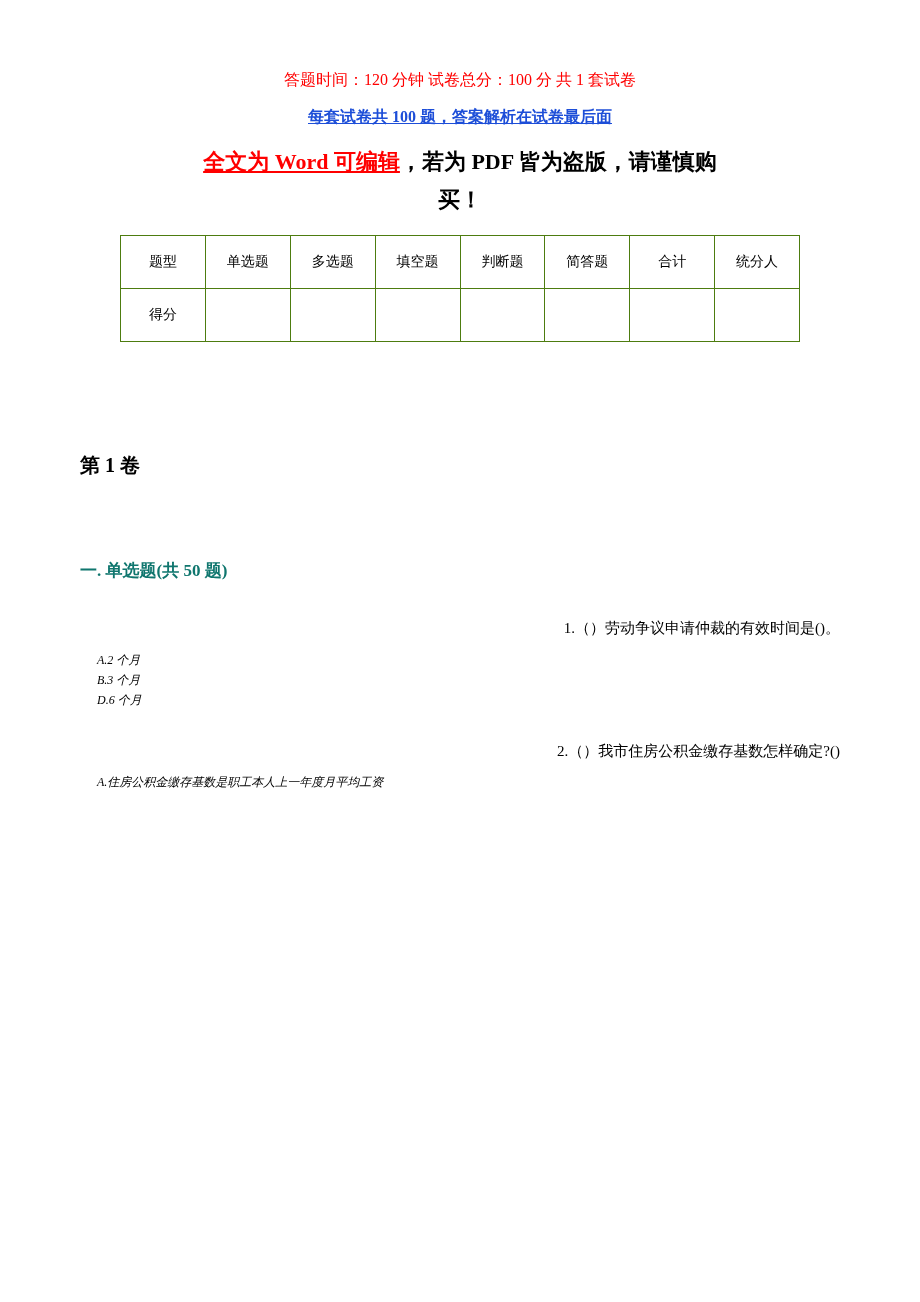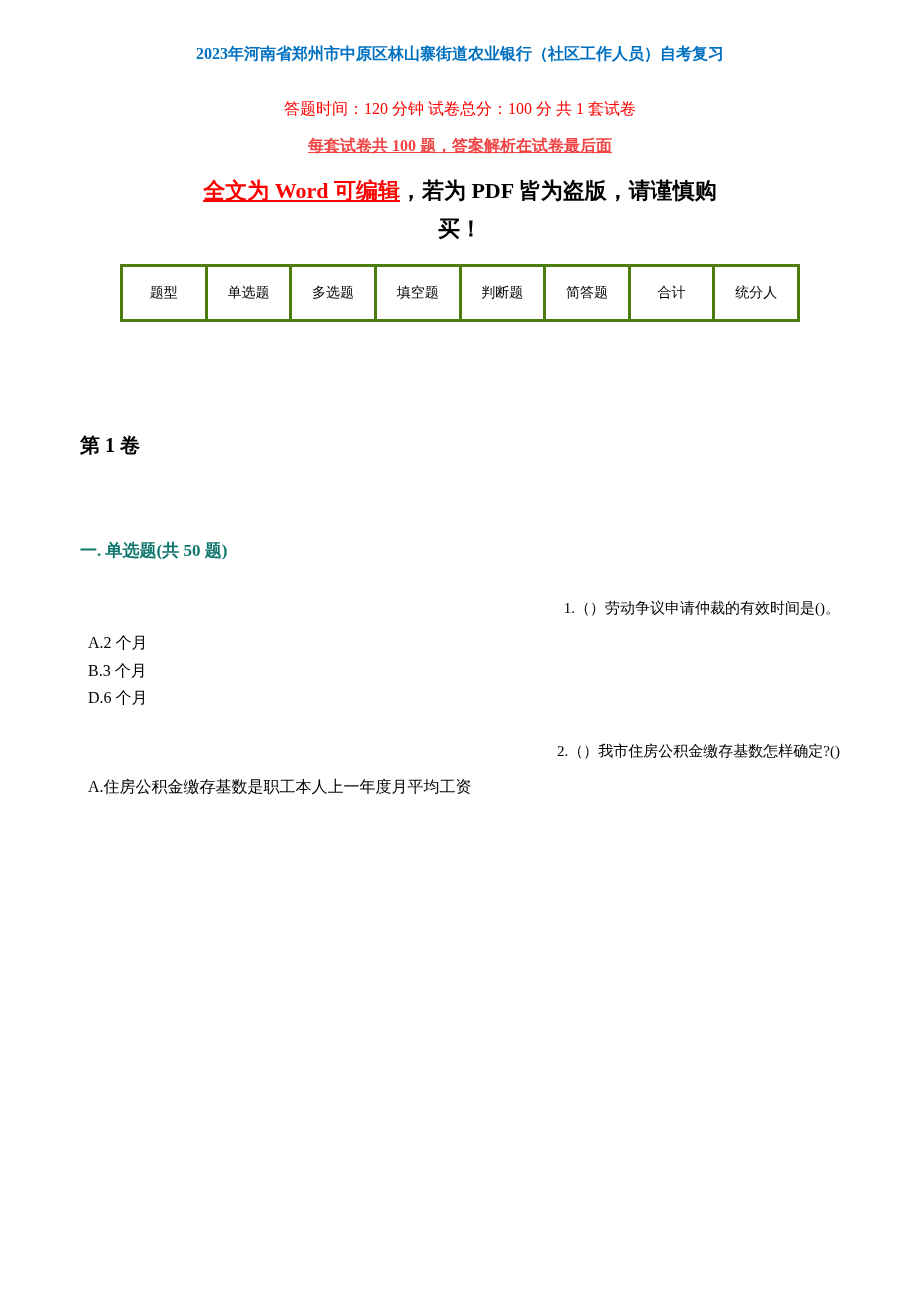--- a/index.html
+++ b/index.html
@@ -30,21 +30,21 @@
       text-align: center;
       font-size: 16px;
       font-weight: normal;
       color: #ff0000;
       margin-bottom: 16px;
     }
     .highlight-line {
       text-align: center;
       font-size: 16px;
       font-weight: bold;
-      color: #ef4444;
+      color: #1d4ed8;
       text-decoration: underline;
       margin-bottom: 16px;
       margin-top: 7px;
     }
     .word-editable {
       text-align: center;
       font-size: 22px;
       font-weight: bold;
       color: #ff0000;
       margin-bottom: 6px;
@@ -59,21 +59,21 @@
     }
     .score-table-container {
       margin: 20px 0 30px 0;
     }
     .score-table {
       border-collapse: collapse;
       width: 680px;
       margin: 0 auto;
     }
     .score-table td {
-      border: 3px solid #4d7c0f;
+      border: 1px solid #4d7c0f;
       padding: 17px 10px;
       text-align: center;
       font-size: 14px;
       min-width: 70px;
       height: 32px;
     }
     .divider-space {
       height: 60px;
     }
     .volume-title {
@@ -91,30 +91,30 @@
     .question-block {
       margin-bottom: 18px;
     }
     .question-text {
       font-size: 15px;
       margin-bottom: 8px;
       line-height: 1.7;
       text-align: right;
     }
     .option-line {
-      font-size: 16px;
+      font-size: 12px;
       line-height: 1.7;
-      margin-left: 8px;
+      margin-left: 17px;
+      font-style: italic;
     }
   </style>
 </head>
 <body>
 
 <div class="title-block">
-  <div class="title-main">2023年河南省郑州市中原区林山寨街道农业银行（社区工作人员）自考复习</div>
 </div>
 
 <div class="answer-info">答题时间：120 分钟     试卷总分：100 分     共 1 套试卷</div>
 
 <div class="highlight-line">每套试卷共 100 题，答案解析在试卷最后面</div>
 
 <div style="text-align:center; margin-bottom:6px;">
   <span class="word-editable" style="font-size:22px; font-weight:bold;">
     <span class="word-part" style="color:#ff0000; text-decoration:underline;">全文为 Word 可编辑</span><span class="normal-part" style="color:#000000;text-align:center;">，若为 PDF 皆为盗版，请谨慎购</span>
   </span>
@@ -126,20 +126,30 @@
     <tbody>
         <tr>
       <td>题型</td>
       <td>单选题</td>
       <td>多选题</td>
       <td>填空题</td>
       <td>判断题</td>
       <td>简答题</td>
       <td>合计</td>
       <td>统分人</td>
+    </tr>
+    <tr>
+      <td>得分</td>
+      <td></td>
+      <td></td>
+      <td></td>
+      <td></td>
+      <td></td>
+      <td></td>
+      <td></td>
     </tr>
   </tbody>
     </table>
 </div>
 
 <div class="divider-space"></div>
 
 <div class="volume-title">第 1 卷</div>
 
 <div style="height: 40px;"></div>

